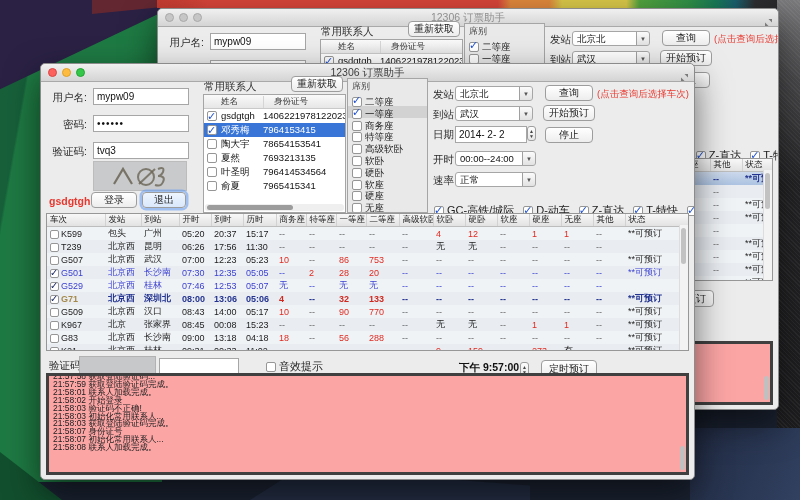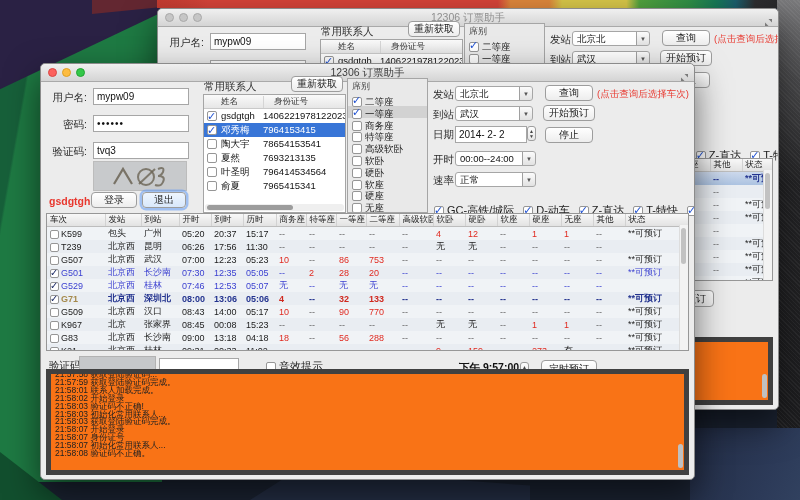--- a/index.html
+++ b/index.html
@@ -107,21 +107,21 @@
   .win-back col.col-status{width:30px;}
   .win-back .ttable{right:5px;}
   
   .b-lbl{position:absolute;left:8px;bottom:106px;font-size:10.5px;color:#2d2d2d;}
   .b-gray{position:absolute;left:38px;bottom:101px;width:75px;height:20px;background:#c6c8ca;border:1px solid #b2b2b2;}
   .b-input{position:absolute;left:118px;bottom:101px;width:78px;height:18px;background:#fff;border:1px solid #a6a6a6;}
   .b-sound{position:absolute;left:225px;bottom:105px;white-space:nowrap;}
   .b-time{position:absolute;left:418px;bottom:104px;font-size:10.5px;font-weight:600;color:#111;white-space:nowrap;}
   .b-step{left:479px;bottom:102px;}
   .b-timer{left:500px;bottom:102px;width:54px;height:15px;line-height:15px;}
-  .logbox{position:absolute;left:5px;right:5px;bottom:4px;background:#f97316;border:5px solid #404040;overflow:hidden;}
+  .logbox{position:absolute;left:5px;right:5px;bottom:4px;background:#fca5a5;border:3px solid #404040;overflow:hidden;}
   .win-front .logbox{height:96px;}
   .win-back .logbox{height:58px;}
   .loglines{margin-top:-3px;padding:0 4px;font-size:8.5px;line-height:7.9px;color:#222;}
   .logscroll{position:absolute;right:1px;bottom:2px;width:5px;height:24px;background:#c0c0c0;border-radius:3px;}
 </style>
 </head>
 <body>
 
 <div class="wp wp-green"></div>
 <div class="wp wp-indigo"></div>
@@ -862,20 +862,19 @@
 
   <div class="logbox">
     <div class="loglines">
         <div class="logline">21:57:58 获取登陆验证码...</div>
         <div class="logline">21:57:59 获取登陆验证码完成。</div>
         <div class="logline">21:58:01 联系人加载完成。</div>
         <div class="logline">21:58:02 开始登录</div>
         <div class="logline">21:58:03 验证码不正确!</div>
         <div class="logline">21:58:03 初始化常用联系人...</div>
         <div class="logline">21:58:03 获取登陆验证码完成。</div>
-        <div class="logline">21:58:07 开始登录</div>
         <div class="logline">21:58:07 身份证号</div>
         <div class="logline">21:58:07 初始化常用联系人...</div>
-        <div class="logline">21:58:08 验证码不正确。</div>
+        <div class="logline">21:58:08 联系人加载完成。</div>
       </div>
     <div class="logscroll"></div>
   </div>
 </div>
 
 </body></html>

